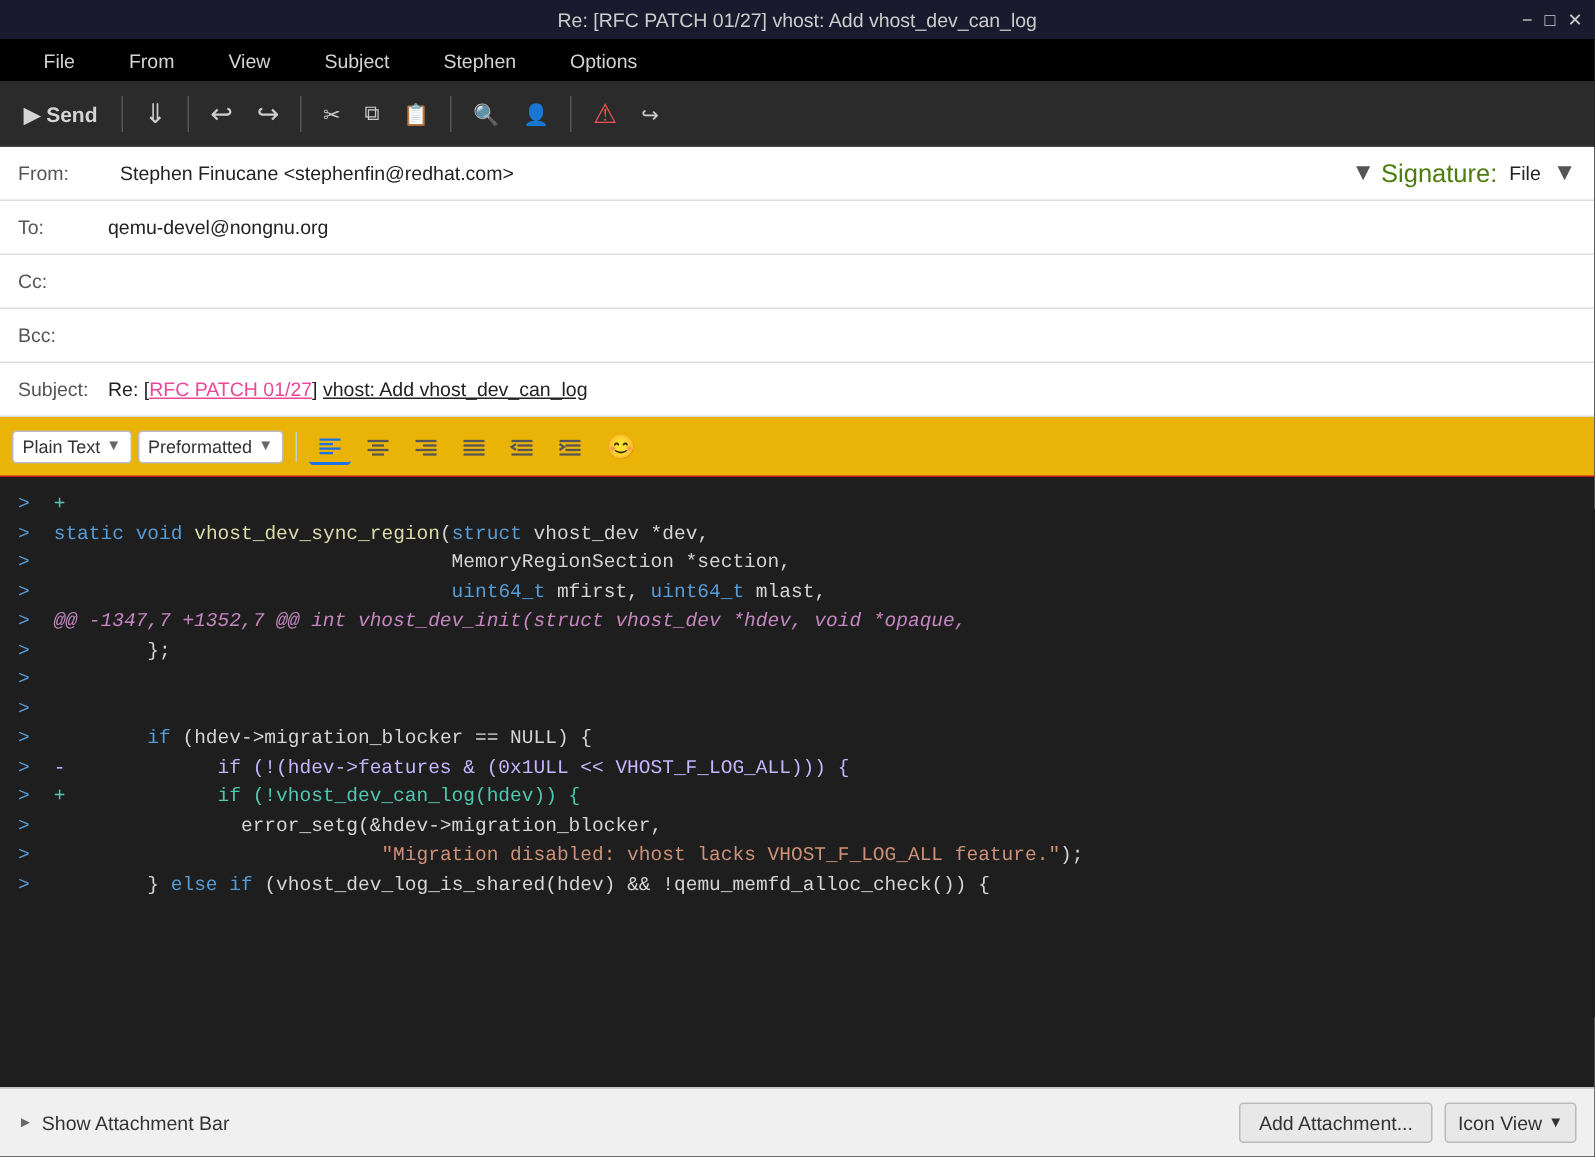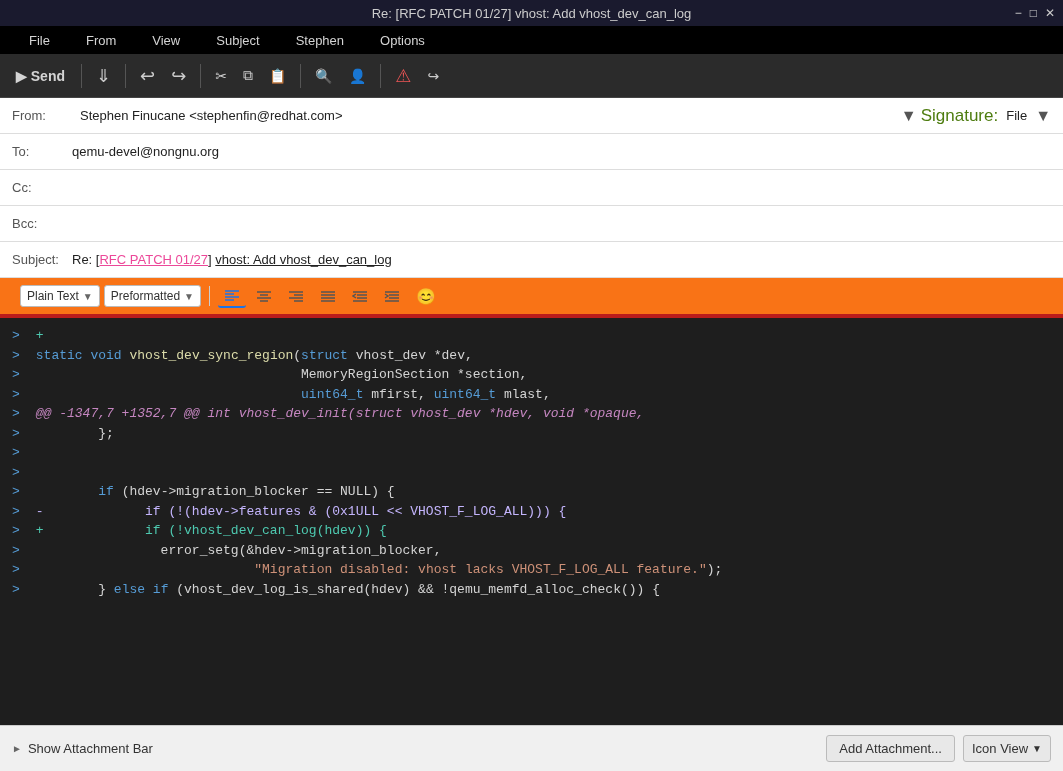--- a/index.html
+++ b/index.html
@@ -163,24 +163,24 @@
       color: #ec4899;
     }
     .subject-value .vhost-link {
       text-decoration: underline;
     }
 
     
     #format-toolbar {
       display: flex;
       align-items: center;
-      padding: 4px 20px;
+      padding: 4px 8px;
       gap: 4px;
-      border-bottom: 4px solid #b91c1c;
-      background: #f97316;
+      border-bottom: 1px solid #b91c1c;
+      background: #eab308;
       min-height: 40px;
     }
     .fmt-dropdown {
       background: #fff;
       border: 1px solid #bbb;
       border-radius: 3px;
       padding: 3px 6px;
       font-size: 12px;
       cursor: pointer;
       display: flex;

